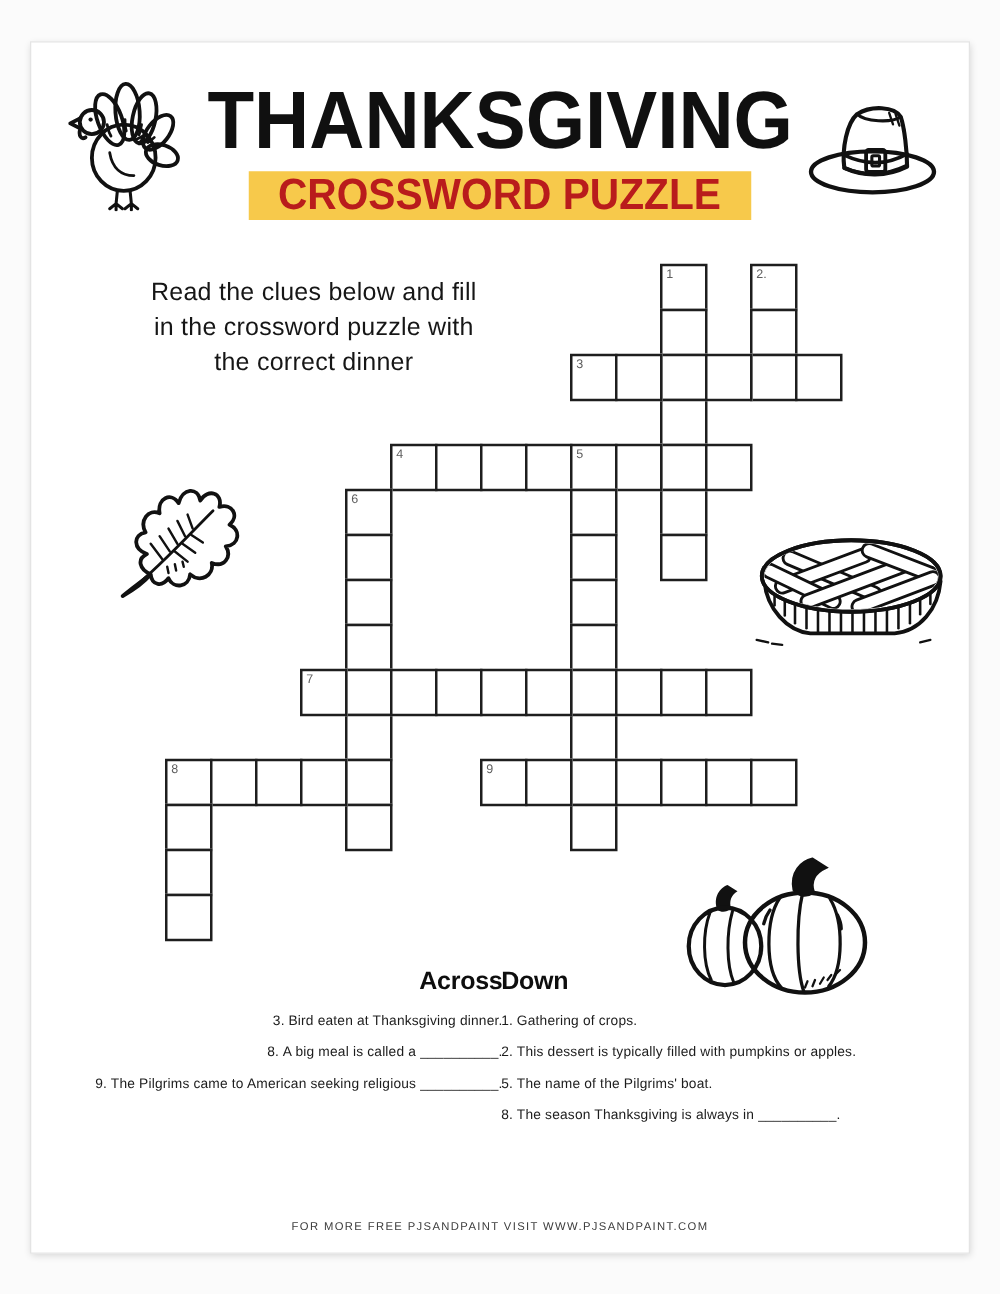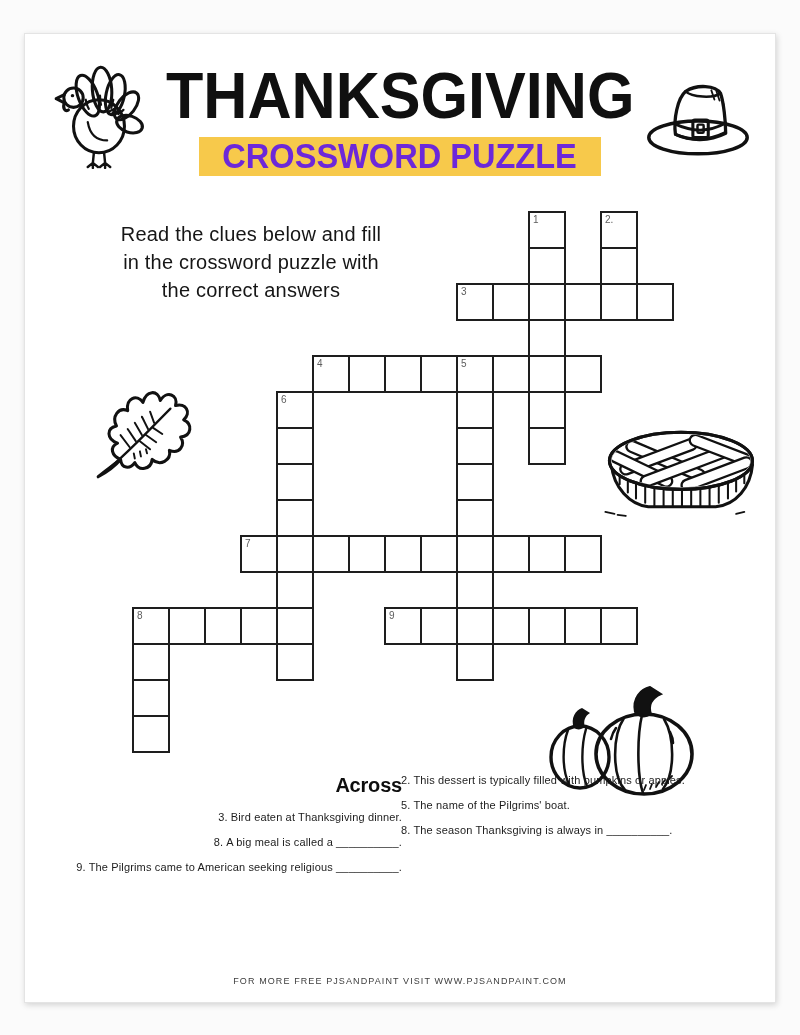--- a/index.html
+++ b/index.html
@@ -17,21 +17,21 @@
   }
   .illus{position:absolute;}
   .title{
     position:absolute;left:0;right:0;top:31px;text-align:center;margin:0;
     font-size:65px;line-height:62px;font-weight:900;color:#101010;letter-spacing:0;
   }
   .title span{display:inline-block;transform:scaleX(.94);}
   .subtitle-row{position:absolute;left:0;right:0;top:103px;text-align:center;}
   .subtitle{
     display:inline-block;background:#f7c94b;padding:2px 10px 4px;
-    font-size:35px;line-height:33px;font-weight:900;color:#6d28d9;
+    font-size:35px;line-height:33px;font-weight:900;color:#b91c1c;
   }
   .subtitle span{display:inline-block;transform:scaleX(.93);}
   .instructions{
     position:absolute;left:28px;top:170px;width:364px;margin:16px;text-align:center;
     font-size:20px;line-height:28px;font-weight:400;color:#161616;letter-spacing:.2px;
   }
   .grid{position:absolute;left:107px;top:177px;width:560px;height:560px;}
   .cell{
     position:absolute;box-sizing:border-box;background:#fff;
     border:2px solid #1e1e1e;
@@ -111,21 +111,21 @@
       <path d="M31 45 C48 53 64 53 80 44"></path>
       <path d="M31 55 C48 62 64 61 80 53"></path>
     </g>
     <rect class="ln" x="48" y="41" width="15" height="17" rx="2" stroke-width="3" fill="#fff"></rect>
     <rect class="ln" x="52.5" y="45.5" width="6" height="8" rx="1" stroke-width="2.4" fill="#fff"></rect>
   </svg>
 
   <p class="instructions">
     <span>Read the clues below and fill</span><br>
     <span>in the crossword puzzle with</span><br>
-    <span>the correct answers</span>
+    <span>the correct dinner</span>
   </p>
 
   <div class="grid">
       <div class="cell" style="left: 396px; top: 0px; height: 38px; width: 38px;"></div>
       <div class="cell" style="left: 396px; top: 36px; height: 38px; width: 38px;"></div>
       <div class="cell" style="left: 396px; top: 72px; height: 38px; width: 38px;"></div>
       <div class="cell" style="left: 396px; top: 108px; height: 38px; width: 38px;"></div>
       <div class="cell" style="left: 396px; top: 144px; height: 38px; width: 38px;"></div>
       <div class="cell" style="left: 396px; top: 180px; height: 38px; width: 38px;"></div>
       <div class="cell" style="left: 396px; top: 216px; height: 38px; width: 38px;"></div>
@@ -286,21 +286,23 @@
   <section class="clues across">
     <h2>Across</h2>
     <ul>
         <li><span class="cnum">3.</span>Bird eaten at Thanksgiving dinner.</li>
         <li><span class="cnum">8.</span>A big meal is called a __________.</li>
         <li><span class="cnum">9.</span>The Pilgrims came to American seeking religious __________.</li>
       </ul>
   </section>
 
   <section class="clues down">
+    <h2>Down</h2>
     <ul>
+        <li><span class="cnum">1.</span>Gathering of crops.</li>
         <li><span class="cnum">2.</span>This dessert is typically filled with pumpkins or apples.</li>
         <li><span class="cnum">5.</span>The name of the Pilgrims' boat.</li>
         <li><span class="cnum">8.</span>The season Thanksgiving is always in __________.</li>
       </ul>
   </section>
 
   <div class="page-footer">FOR MORE FREE PJSANDPAINT VISIT WWW.PJSANDPAINT.COM</div>
 
 </div>
 

